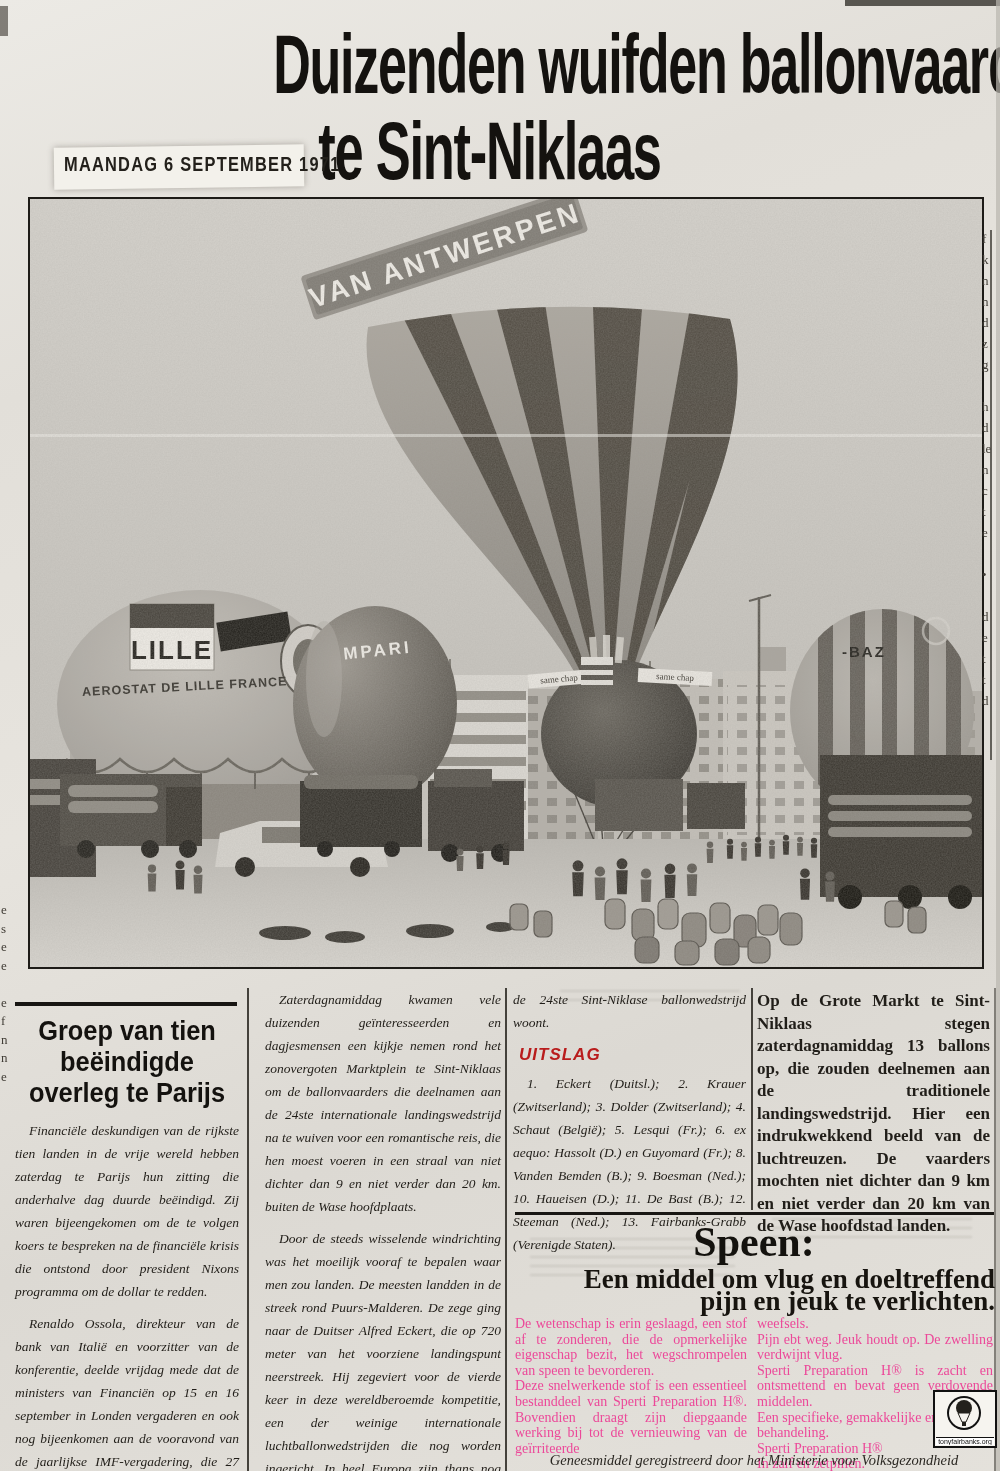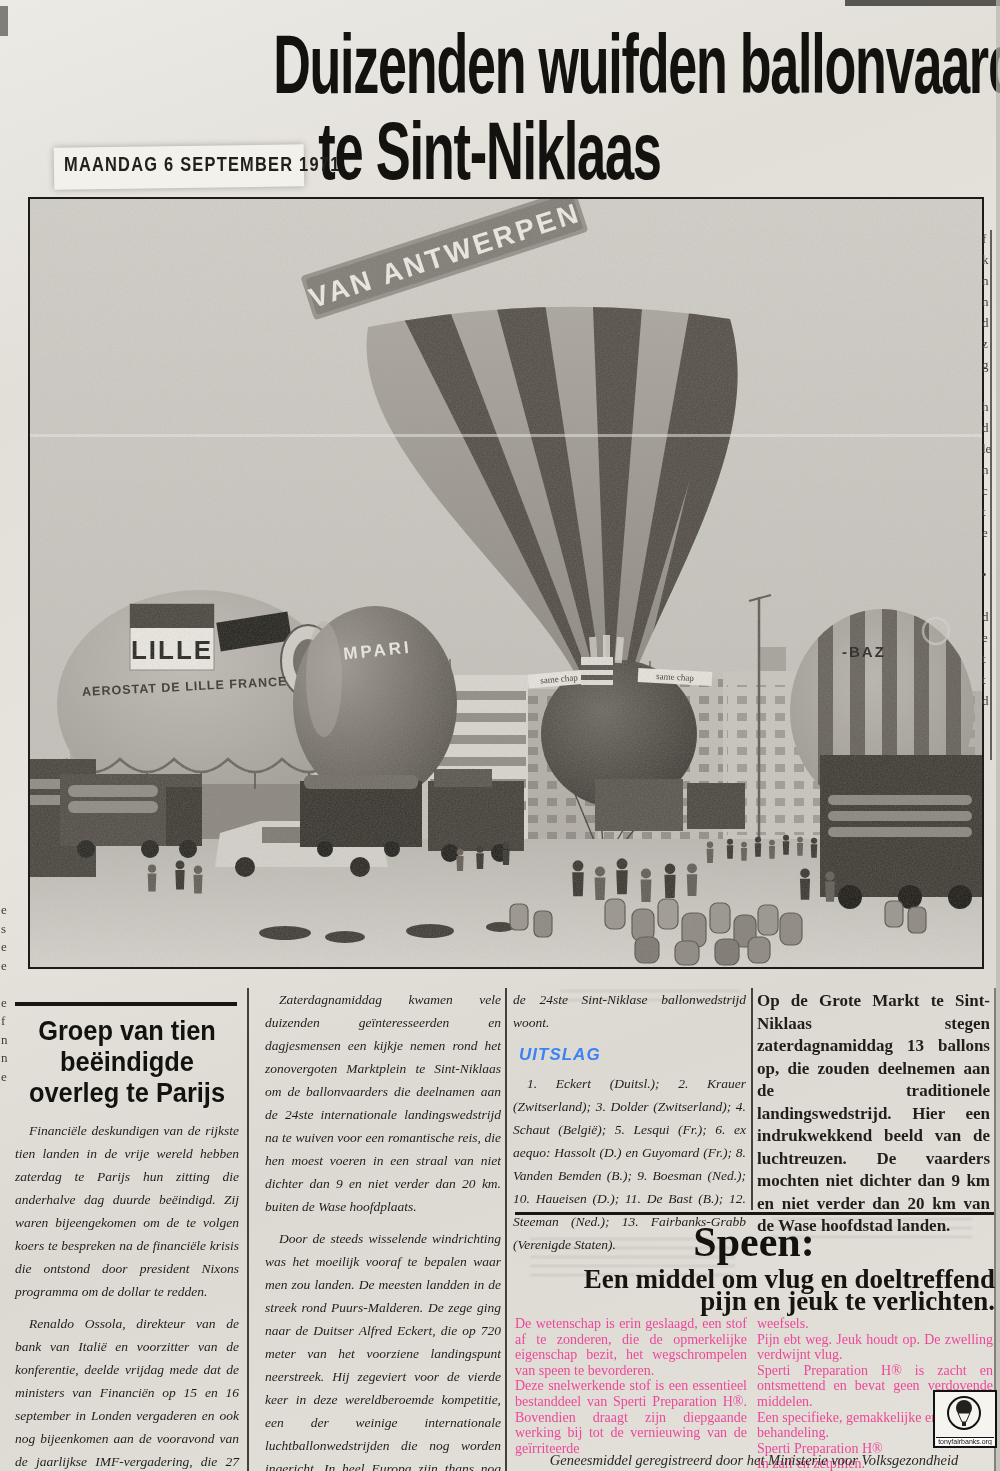--- a/index.html
+++ b/index.html
@@ -27,21 +27,21 @@
   
   .rule-h{background:#181613;}
   .rule-v{background:#44413b;width:2px;}
   .col{font-size:13.5px;line-height:23px;text-align:justify;color:#201d18;font-style:italic;}
   .col p{margin:0 0 9px 0;text-indent:14px;}
   .col p.noindent{text-indent:0;}
   .subheading{font-family:"Liberation Sans",sans-serif;font-weight:bold;font-size:27px;
       line-height:31px;text-align:center;white-space:pre-line;color:#14120f;
       transform:scaleX(0.94);transform-origin:center;}
   .uitslag{font-family:"Liberation Sans",sans-serif;font-weight:bold;font-size:17px;
-      letter-spacing:1px;color:#3b82f6;}
+      letter-spacing:1px;color:#b91c1c;}
   .caption{font-size:17px;line-height:22.5px;font-weight:bold;text-align:justify;color:#211e19;}
   .ad-title{font-size:42px;font-weight:bold;text-align:center;color:#14120e;font-family:Liberation Serif, serif;}
   .ad-sub{font-size:27px;font-weight:bold;text-align:right;line-height:22px;color:#17140f;white-space:pre-line;}
   .ad-col{font-size:14px;line-height:15.6px;text-align:justify;color:#ec4899;white-space:pre-line;}
   .footnote{font-size:14.5px;font-style:italic;text-align:center;color:#2a2722;}
   .margin-strip{font-size:13px;color:#403c35;white-space:pre-line;text-align:left;}
   .ghost{filter:blur(1.2px);opacity:.22;background:repeating-linear-gradient(180deg,#8d897f 0 2px,transparent 2px 9px);}
   .stamp{left:933px;top:1390px;width:64px;height:58px;background:#f6f4ef;border:2px solid #111;
       box-sizing:border-box;}
   .stamp-circle{position:absolute;left:7px;top:2px;width:44px;height:38px;}

